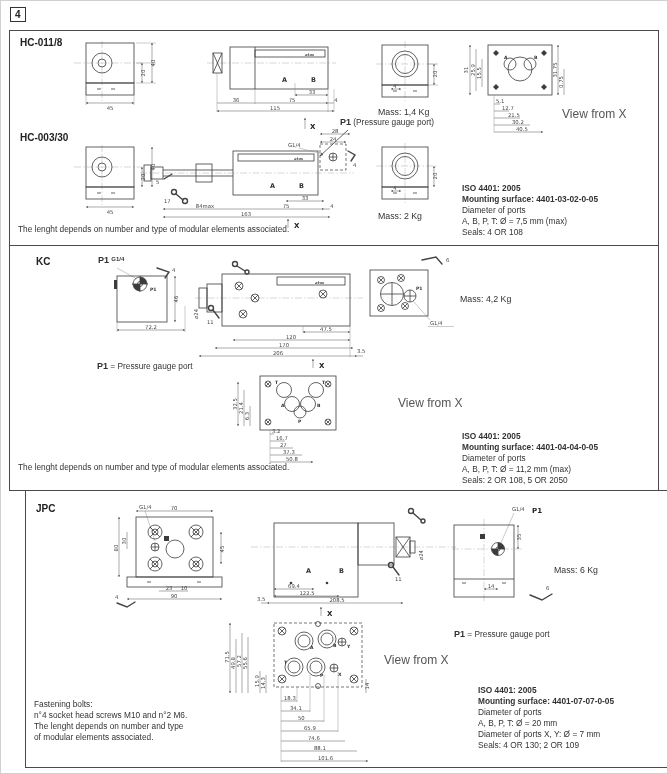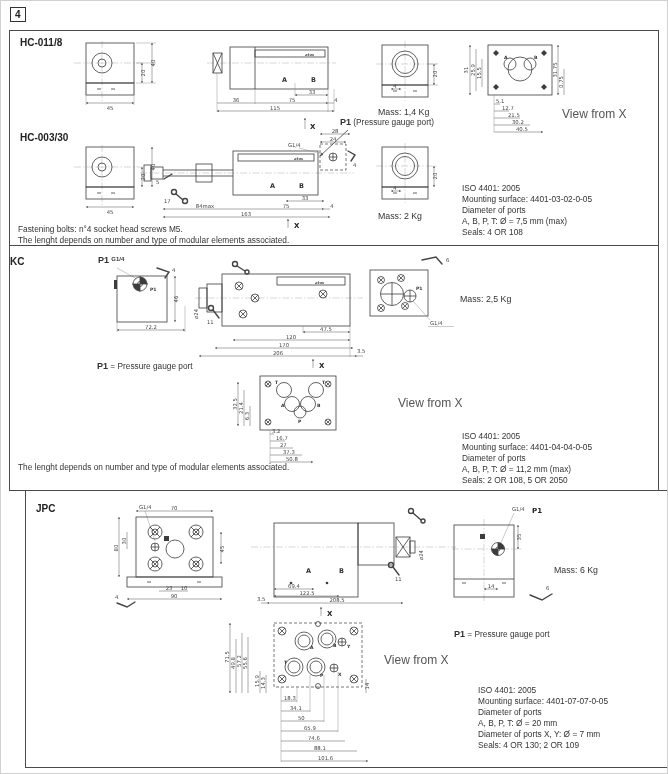--- a/index.html
+++ b/index.html
@@ -6,21 +6,21 @@
   .page{position:relative;width:668px;height:774px;background:#fff;
         font-family:"Liberation Sans","DejaVu Sans",sans-serif;color:#222;
         overflow:hidden;border:1px solid #d0d0d0;box-sizing:border-box}
   .abs{position:absolute}
   .hdr{position:absolute;left:9px;top:6px;display:flex;align-items:center;gap:8px}
   .hdr .num{border:1px solid #333;font-weight:bold;font-size:10px;padding:0 4px;line-height:13px}
   .hdr .ttl{font-weight:bold;font-size:10.5px;letter-spacing:.2px}
   .box{position:absolute;border:1px solid #4a4a4a;background:#fff;box-sizing:border-box}
   .seclab{font-weight:bold;font-size:10px}
   .note,.iso{font-size:8.3px;color:#333;line-height:1.32;white-space:nowrap}
-  .iso .b{font-weight:normal}
+  .iso .b{font-weight:bold}
   .mass{font-size:8.8px;color:#333;white-space:nowrap}
   .vfxlab{font-size:12px;color:#555;white-space:nowrap}
   .p1note{font-size:8.3px;color:#333;white-space:nowrap}
   .p1b{font-weight:bold;font-size:9px}
   .tiny{font-size:6px;vertical-align:2px;font-weight:bold}
   svg{overflow:visible;position:absolute}
   svg .s{stroke:#3c3c3c;stroke-width:.8;fill:none}
   svg .thin{stroke:#8a8a8a;stroke-width:.45;fill:none}
   svg .dl{stroke:#555;stroke-width:.5;fill:none}
   svg .cl{stroke:#9a9a9a;stroke-width:.4;stroke-dasharray:7 2 1.5 2;fill:none}
@@ -253,28 +253,27 @@
 
     <div class="abs iso" style="left:452px;top:152px">
       <div class="b">ISO 4401: 2005</div>
       <div class="b">Mounting surface: 4401-03-02-0-05</div>
       <div>Diameter of ports</div>
       <div>A, B, P, T: Ø = 7,5 mm (max)</div>
       <div>Seals: 4 OR 108</div>
     </div>
 
     <div class="abs note" style="left:8px;top:193px">
-      <div>Fastening bolts: n°4 socket head screws M5.</div>
       <div>The lenght depends on number and type of modular elements associated.</div>
     </div>
   </div>
 
   <div class="box" style="left:8px;top:244px;width:650px;height:246px">
 
-    <div class="abs seclab" style="left:0;top:10px">KC</div>
+    <div class="abs seclab" style="left:26px;top:10px">KC</div>
 
     <div class="abs p1note" style="left:88px;top:9px">
       <span class="p1b">P1</span>
       <span class="tiny">G1/4</span>
     </div>
 
     <svg style="left:85px;top:18px" width="100" height="78" viewBox="0 0 100 78">
       <line class="thin" x1="22" y1="4" x2="42" y2="15"></line>
       <rect class="s" x="22" y="12" width="50" height="46"></rect>
       <rect class="mk" x="19" y="16" width="3" height="9"></rect>
@@ -365,21 +364,21 @@
       <line class="s" x1="18.5" y1="42" x2="41.5" y2="42"></line>
         <line class="s" x1="30" y1="30.5" x2="30" y2="53.5"></line>
       <circle class="s" cx="48" cy="44" r="6"></circle>
         <line class="s" x1="42" y1="44" x2="54" y2="44"></line>
         <line class="s" x1="48" y1="38" x2="48" y2="50"></line>
       <text class="pl" x="54" y="38">P1</text>
       <line class="thin" x1="51" y1="49" x2="68" y2="68"></line>
       <text class="dim" x="68" y="73">G1/4</text>
       <line class="thin" x1="66" y1="74.5" x2="92" y2="74.5"></line>
     </svg>
-    <div class="abs mass" style="left:450px;top:48px">Mass: 2,5 Kg</div>
+    <div class="abs mass" style="left:450px;top:48px">Mass: 4,2 Kg</div>
 
     <svg style="left:220px;top:124px" width="130" height="110" viewBox="0 0 130 110">
       <rect class="s" x="30" y="6" width="76" height="54"></rect>
       <g>
         <circle class="s" cx="38" cy="14" r="3"></circle>
           <line class="s" x1="36" y1="12" x2="40" y2="16"></line>
           <line class="s" x1="40" y1="12" x2="36" y2="16"></line>
         <circle class="s" cx="98" cy="14" r="3"></circle>
           <line class="s" x1="96" y1="12" x2="100" y2="16"></line>
           <line class="s" x1="100" y1="12" x2="96" y2="16"></line>
@@ -630,15 +629,21 @@
 
     <div class="abs iso" style="left:452px;top:194px">
       <div class="b">ISO 4401: 2005</div>
       <div class="b">Mounting surface: 4401-07-07-0-05</div>
       <div>Diameter of ports</div>
       <div>A, B, P, T: Ø = 20 mm</div>
       <div>Diameter of ports X, Y: Ø = 7 mm</div>
       <div>Seals: 4 OR 130; 2 OR 109</div>
     </div>
 
+    <div class="abs note" style="left:8px;top:208px">
+      <div>Fastening bolts:</div>
+      <div>n°4 socket head screws M10 and n°2 M6.</div>
+      <div>The lenght depends on number and type</div>
+      <div>of modular elements associated.</div>
+    </div>
   </div>
 
 </div>
 
 </body></html>

